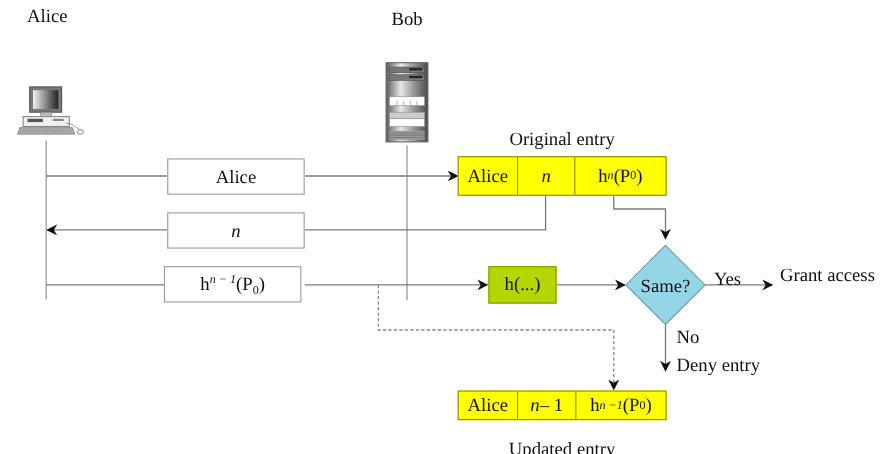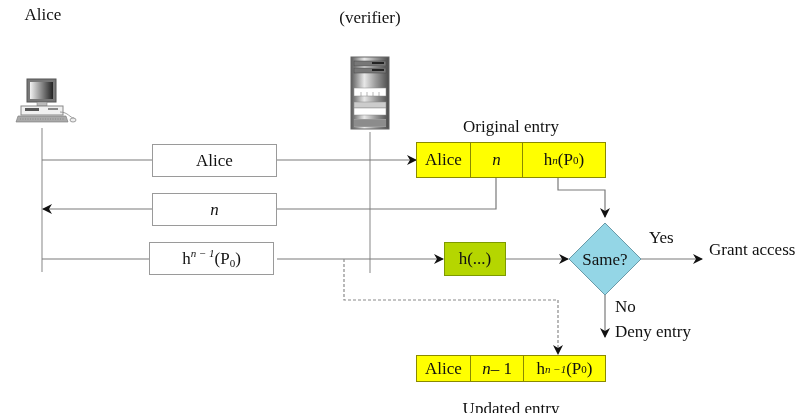--- a/index.html
+++ b/index.html
@@ -99,21 +99,21 @@
     <line x1="354" y1="121" x2="386" y2="121" stroke="#666" stroke-width="0.5"></line>
     <line x1="354" y1="123" x2="386" y2="123" stroke="#666" stroke-width="0.5"></line>
     <line x1="354" y1="125" x2="386" y2="125" stroke="#666" stroke-width="0.5"></line>
   </g>
 </svg>
 
 <div class="abs label" style="left:2px; top:5px; width:82px;">
   <div>Alice</div>
 </div>
 <div class="abs label" style="left:329px; top:8px; width:82px;">
-  <div>(verifier)</div>
+  <div>Bob</div>
 </div>
 
 <div class="msgbox" style="left:152px; top:144px; width:125px; height:33px;">
   <span>Alice</span>
 </div>
 <div class="msgbox" style="left:152px; top:193px; width:125px; height:33px;">
   <i>n</i>
 </div>
 <div class="msgbox" style="left:149px; top:242px; width:125px; height:33px;">
   <span><span>h</span><sup><i>n − 1</i></sup><span>(P</span><sub>0</sub><span>)</span></span>
@@ -132,21 +132,21 @@
       <sub>0</sub>
       <span>)</span>
     </div>
 </div>
 
 <div class="hashbox" style="left:444px; top:242px; width:62px; height:34px;">
   <span>h(...)</span>
 </div>
 
 <div class="abs label" style="left:569px; top:250px; width:72px;">Same?</div>
-<div class="abs label" style="left:649px; top:228px;text-align:center;">Yes</div>
+<div class="abs label" style="left:649px; top:244px;text-align:center;">Yes</div>
 <div class="abs label" style="left:709px; top:240px;text-align:right;">Grant access</div>
 <div class="abs label" style="left:615px; top:297px;">No</div>
 <div class="abs label" style="left:615px; top:322px;">Deny entry</div>
 
 <div class="entry" style="left:416px; top:355px; width:190px; height:27px;">
   <div class="cell" style="width:54px;">Alice</div>
   <div class="cell" style="width:53px;">
       <i>n</i>
       <span> – 1</span>
     </div>

